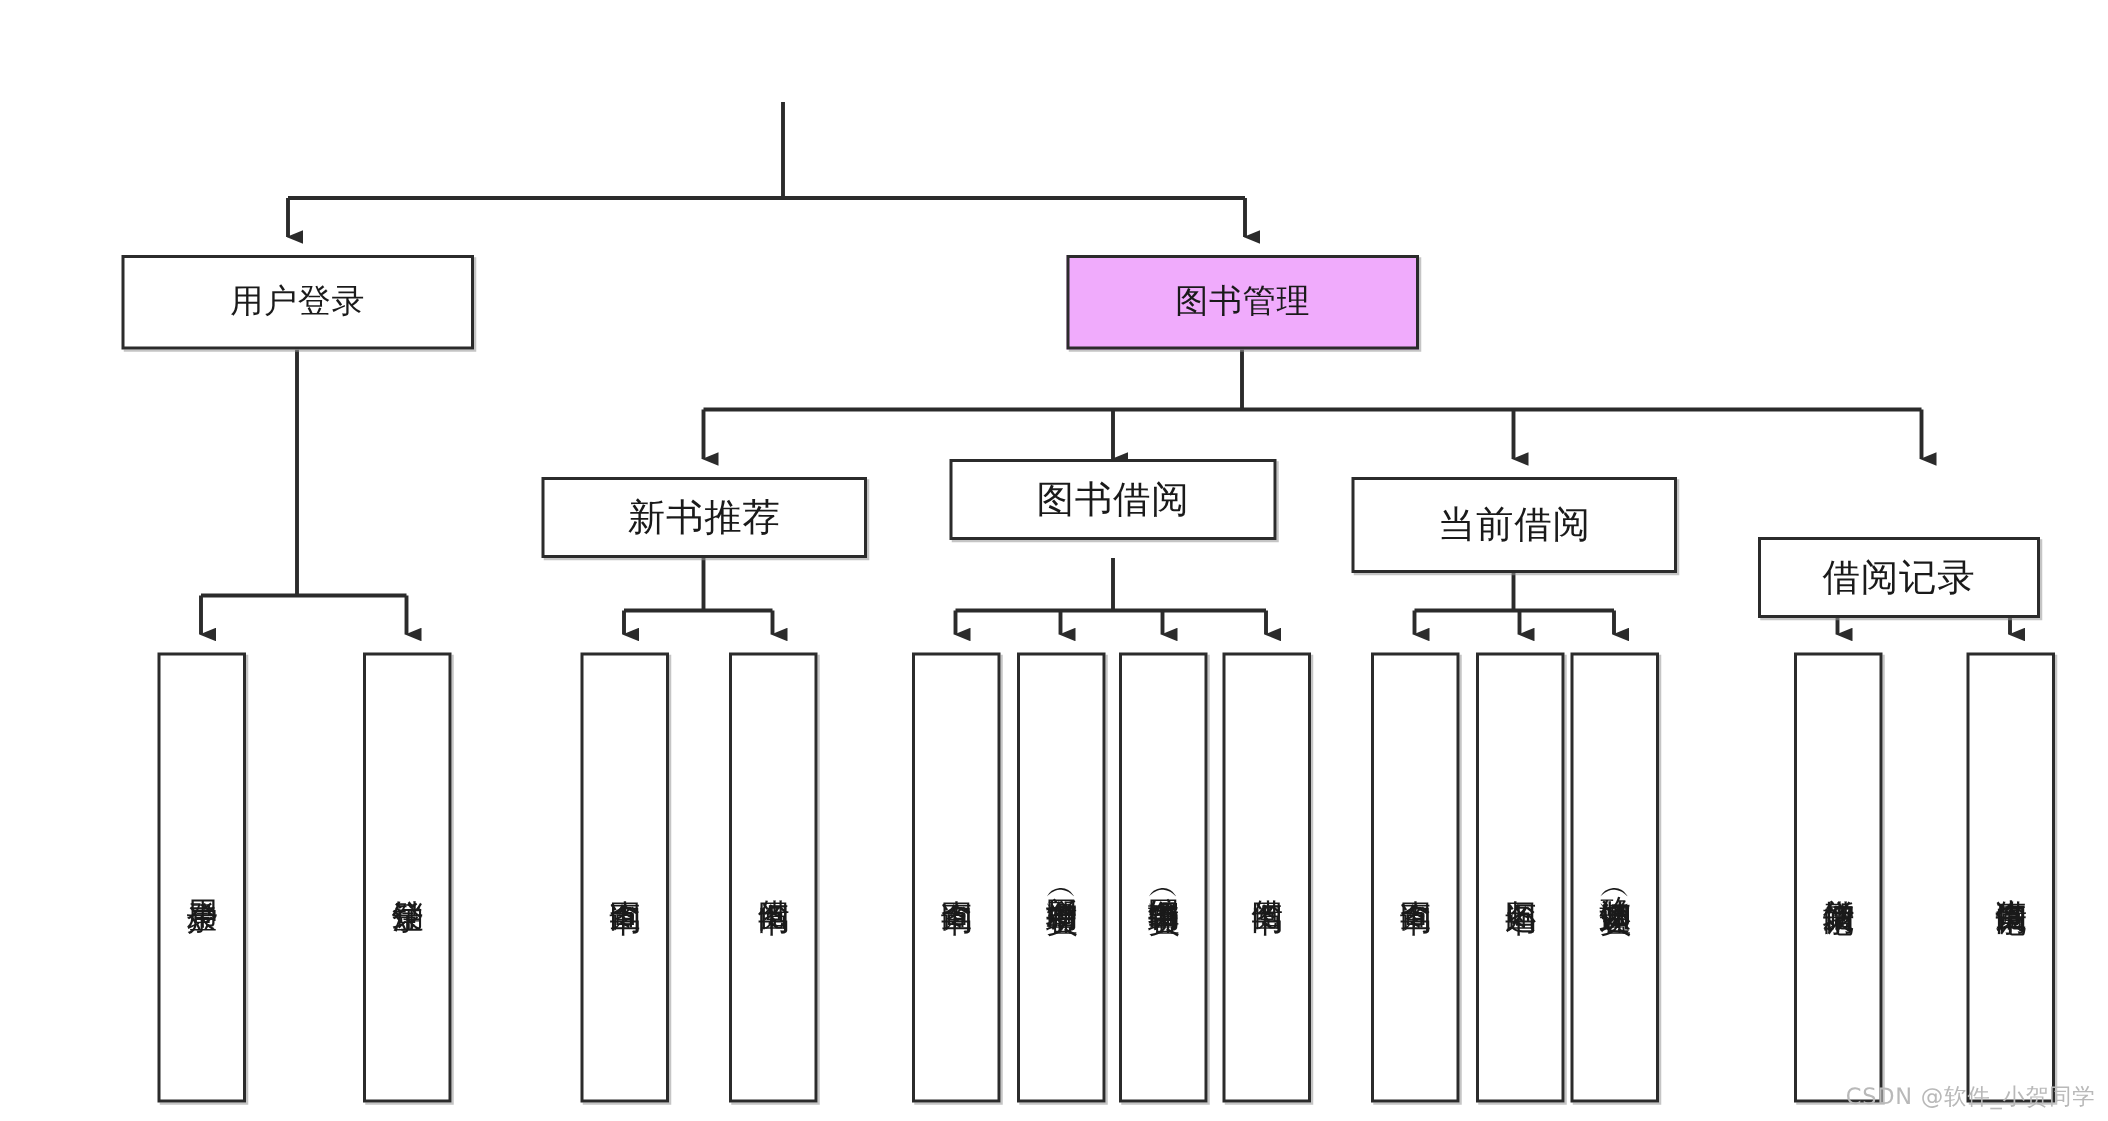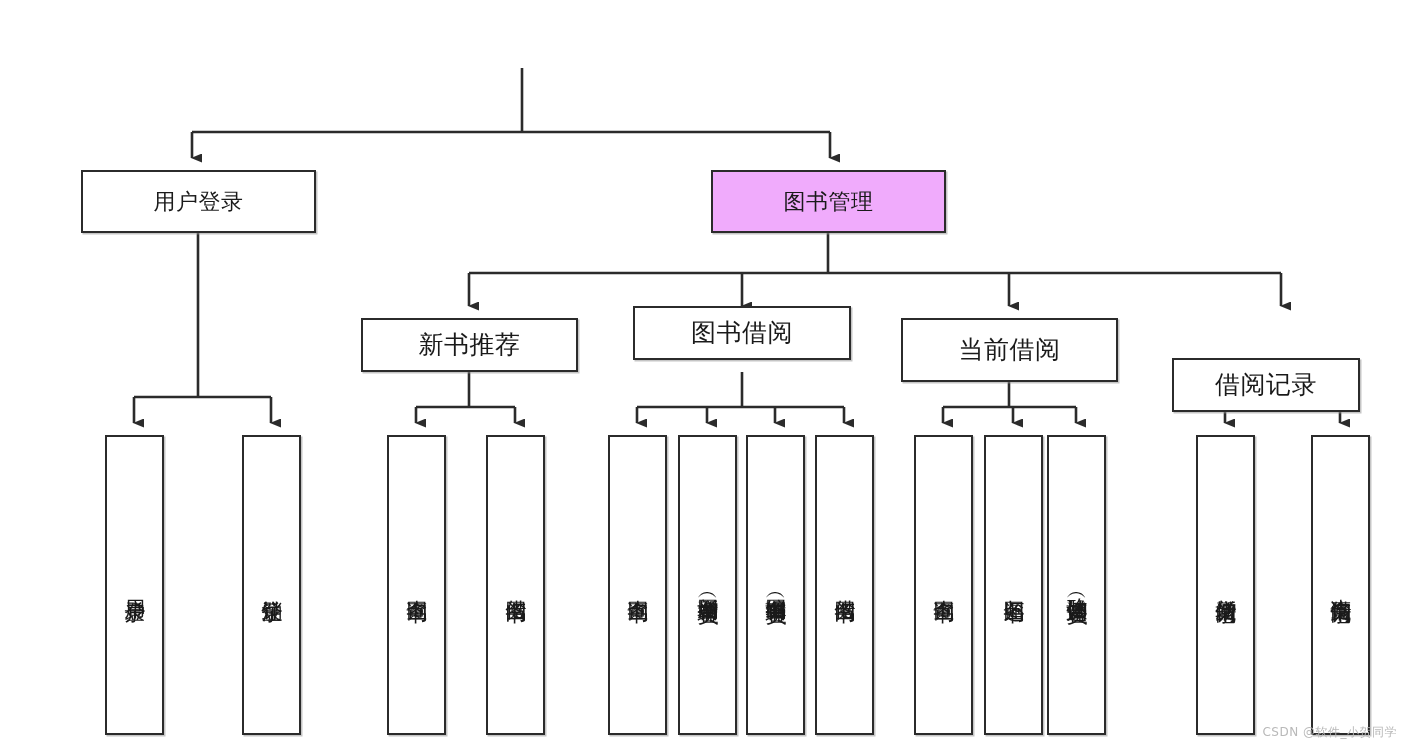--- a/index.html
+++ b/index.html
@@ -55,21 +55,21 @@
     max-height: 290px;
   }
   .node.root .label { font-size: 22px; }
   .node.level2 .label { font-size: 22px; }
   .node.level3 .label { font-size: 25px; }
 
   #watermark {
     position: absolute;
     right: 8px;
     bottom: 6px;
-    font-size: 12px;
+    font-size: 15px;
     color: #b9b9b9;
     letter-spacing: 0.5px;
     white-space: nowrap;
     font-family: "DejaVu Sans", "Liberation Sans", sans-serif;
   }
 </style>
 </head>
 <body>
 
 <div id="diagram-root" style="background: rgb(255, 255, 255);">

